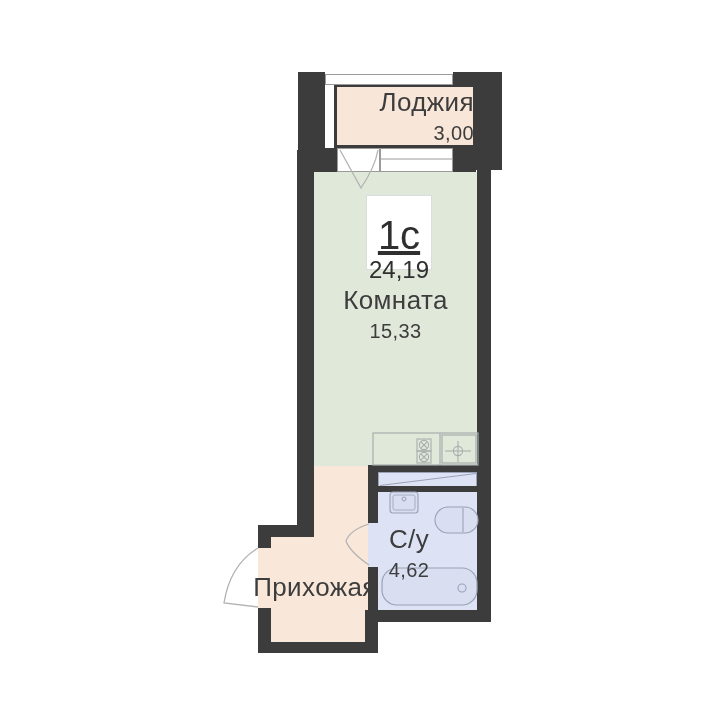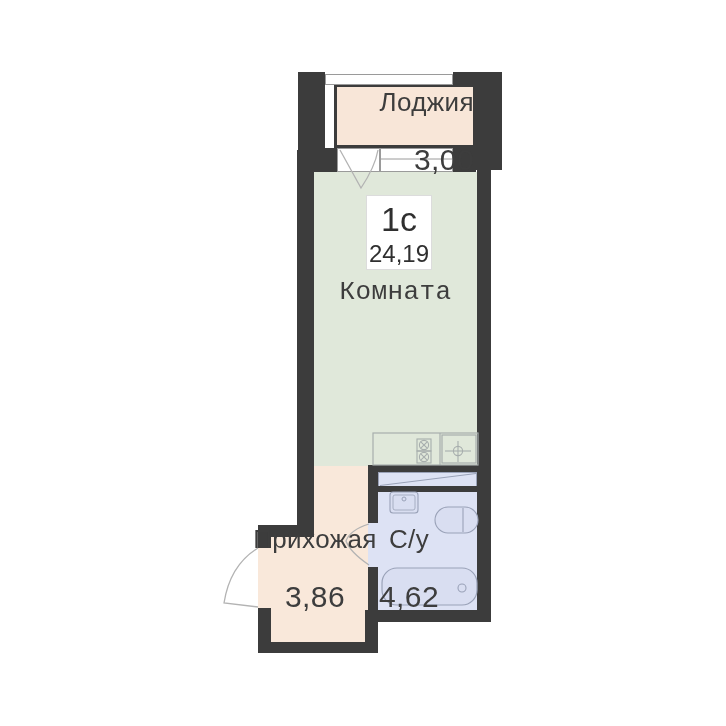--- a/index.html
+++ b/index.html
@@ -13,25 +13,25 @@
   .plan{position:relative;width:726px;height:726px;background:var(--page-bg);overflow:hidden;}
   .abs{position:absolute;box-sizing:border-box;}
   .wall{position:absolute;background:var(--wall);}
   .fill-loggia{background:var(--loggia-fill);}
   .fill-hall{background:var(--hallway-fill);}
   .fill-room{background:var(--room-fill);}
   .fill-bath{background:var(--bath-fill);}
   .win{background:#fff;border:1px solid #9a9a9a;}
   .label{position:absolute;color:var(--text);text-align:center;letter-spacing:.4px;}
   .label .l1{display:block;font-size:26px;line-height:31px;}
-  .label .l2{display:block;font-size:30px;line-height:30px;margin-top:27px;}
+  .label .l2{display:block;font-size:20px;line-height:30px;}
   .label-right{text-align:right;}
   .badge{position:absolute;left:366px;top:195px;width:64px;height:73px;
          background:var(--badge-bg);border:1px solid #dcdcdc;text-align:center;color:#2f2f2f;}
-  .badge .type{display:block;font-size:34px;line-height:47px;margin-top:0px;}
+  .badge .type{display:block;font-size:40px;line-height:47px;margin-top:16px;text-decoration:underline;}
   .badge .div{width:48px;border-top:2px solid #3d3d3d;margin:0 auto 2px;}
   .badge .area{display:block;font-size:24px;line-height:22px;}
   svg{position:absolute;left:0;top:0;pointer-events:none;}
 </style>
 </head>
 <body>
 
 <div class="plan">
 
   <div class="abs fill-loggia" style="left:334px;top:84px;width:142px;height:64px;border:3px solid var(--wall);"></div>
@@ -121,27 +121,27 @@
     <span class="l1">Лоджия</span>
     <span class="l2">3,00</span>
   </div>
 
   <div class="badge">
     <span class="type">1с</span>
     <span class="div"></span>
     <span class="area">24,19</span>
   </div>
 
-  <div class="label" style="left:314px;top:277px;width:163px;font-family:Liberation Mono, monospace;">
+  <div class="label" style="left:314px;top:285px;width:163px;">
     <span class="l1">Комната</span>
+    <span class="l2">15,33</span>
   </div>
 
-  <div class="label" style="left:240px;top:524px;width:150px;">
+  <div class="label" style="left:240px;top:572px;width:150px;">
     <span class="l1">Прихожая</span>
-    <span class="l2">3,86</span>
   </div>
 
   <div class="label" style="left:366px;top:524px;width:86px;">
     <span class="l1">С/у</span>
     <span class="l2">4,62</span>
   </div>
 
 </div>
 
 </body></html>

